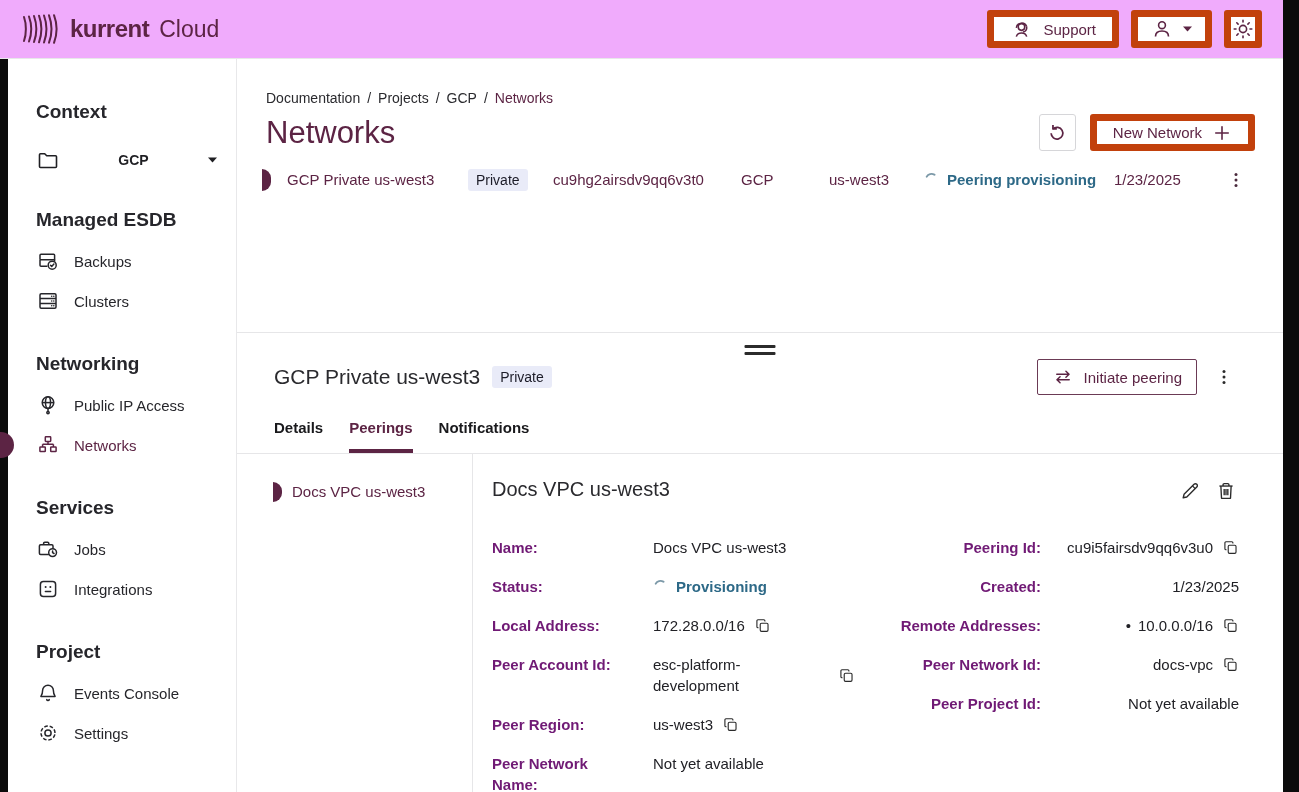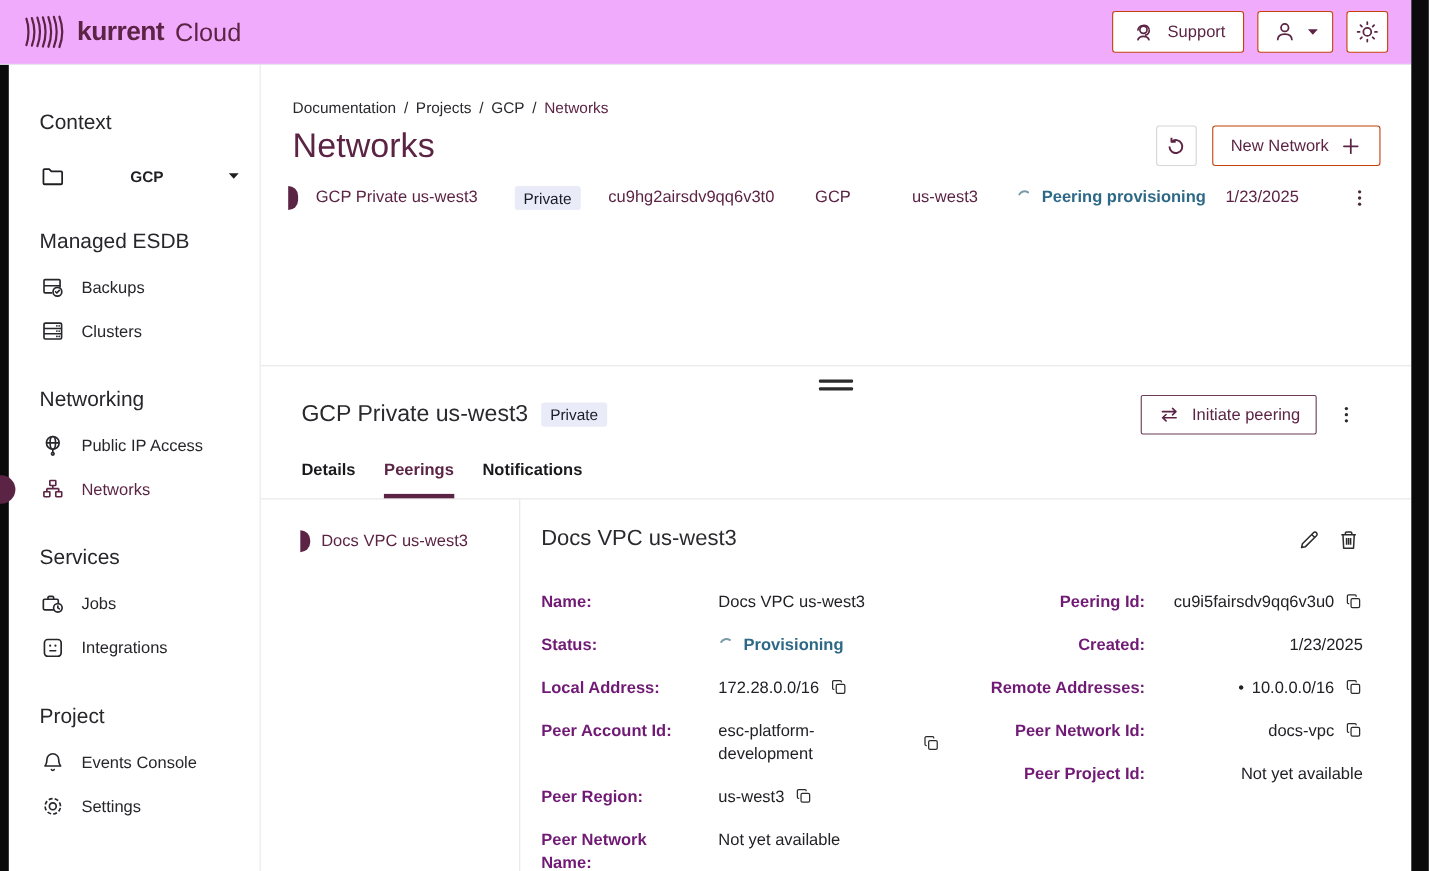--- a/index.html
+++ b/index.html
@@ -7,33 +7,33 @@
   body { font-family:"Liberation Sans", sans-serif; color:#1f1f23; background:#fff; position:relative; }
   .right-strip { position:absolute; right:0; top:0; width:16px; height:792px; background:#0b0b0b; z-index:30; }
 
   
   .topbar { height:59px; width:1283px; display:flex; align-items:center; justify-content:space-between; padding:0 21px 0 20px; border-bottom:1px solid #e8e8ea; background:#f0abfc; }
   .logo { display:flex; align-items:center; gap:8px; color:#5c2444; }
   .logo-mark { display:block; }
   .logo-name { font-size:24px; font-weight:bold; letter-spacing:-0.5px; }
   .logo-suffix { font-size:23px; font-weight:400; margin-left:2px; }
   .topbar-right { display:flex; align-items:center; gap:12px; }
-  .btn { display:inline-flex; align-items:center; gap:10px; border:1px solid #c2410c; border-radius:3px; background:#fff; color:#5c2444; font-size:15px; font-family:inherit; cursor:pointer; }
+  .btn { display:inline-flex; align-items:center; gap:10px; border:7px solid #c2410c; border-radius:3px; background:#fff; color:#5c2444; font-size:15px; font-family:inherit; cursor:pointer; }
   .support-btn { height:38px; padding:0 16px; }
   .user-btn { height:38px; padding:0 12px; gap:8px; }
   .theme-btn { height:38px; width:38px; justify-content:center; padding:0; }
 
   
   .app { display:flex; height:733px; }
   .edge-strip { width:8px; background:#0b0b0b; flex:none; }
   .sidebar { width:229px; flex:none; border-right:1px solid #e8e8ea; padding:18px 0 0 28px; position:relative; }
   .main { width:1046px; flex:none; position:relative; }
 
   
-  .side-heading { font-size:19px; color:#26262b; font-weight:400; margin:32px 0 10px; }
+  .side-heading { font-size:19px; color:#26262b; font-weight:700; margin:32px 0 10px; }
   .side-heading.first { margin-top:24px; }
   .side-select { margin:20px 0 4px; width:182px; height:34px; display:flex; align-items:center; justify-content:space-between; cursor:pointer; color:#1f1f23; }
   .side-select .ctx-val { font-size:14px; font-weight:bold; }
   .side-item { position:relative; height:40px; display:flex; align-items:center; gap:14px; font-size:15px; color:#26262b; cursor:pointer; }
   .side-item svg { flex:none; }
   .side-item.active { color:#5c2444; }
   .active-marker { position:absolute; left:-36px; top:50%; transform:translateY(-50%); width:14px; height:26px; background:#5c2444; border-radius:0 13px 13px 0; }
 
   
   .breadcrumb { padding:31px 16px 0 29px; font-size:14px; color:#2a2a2e; }

